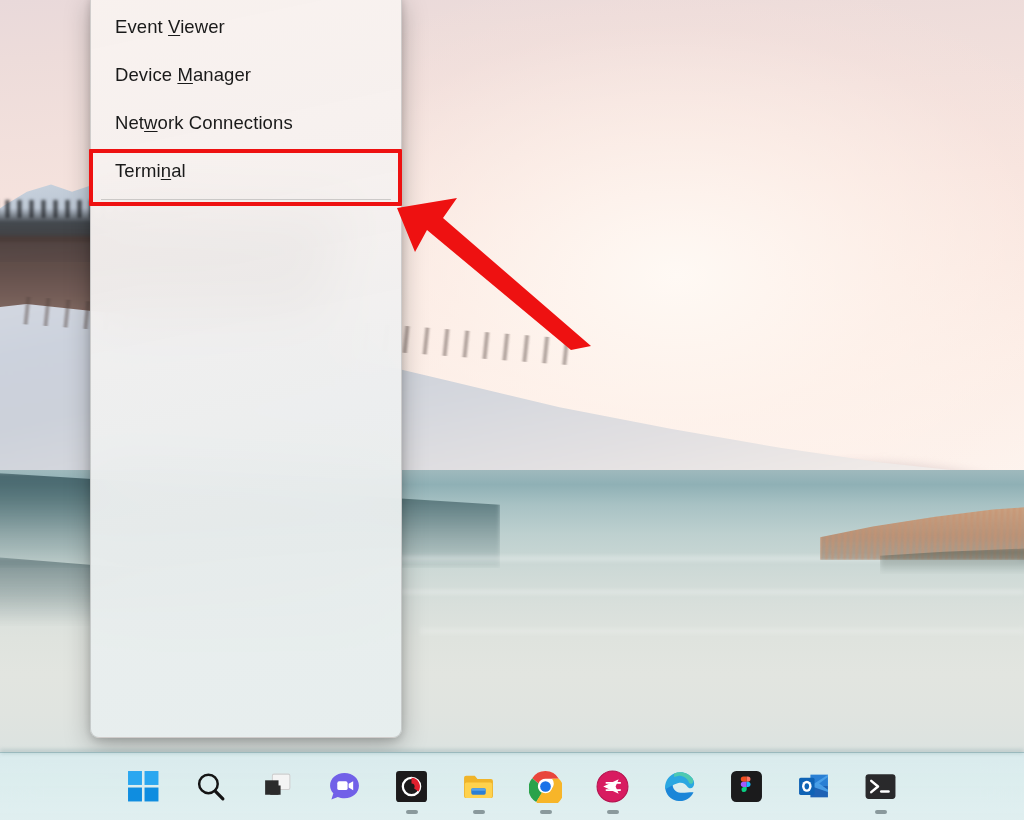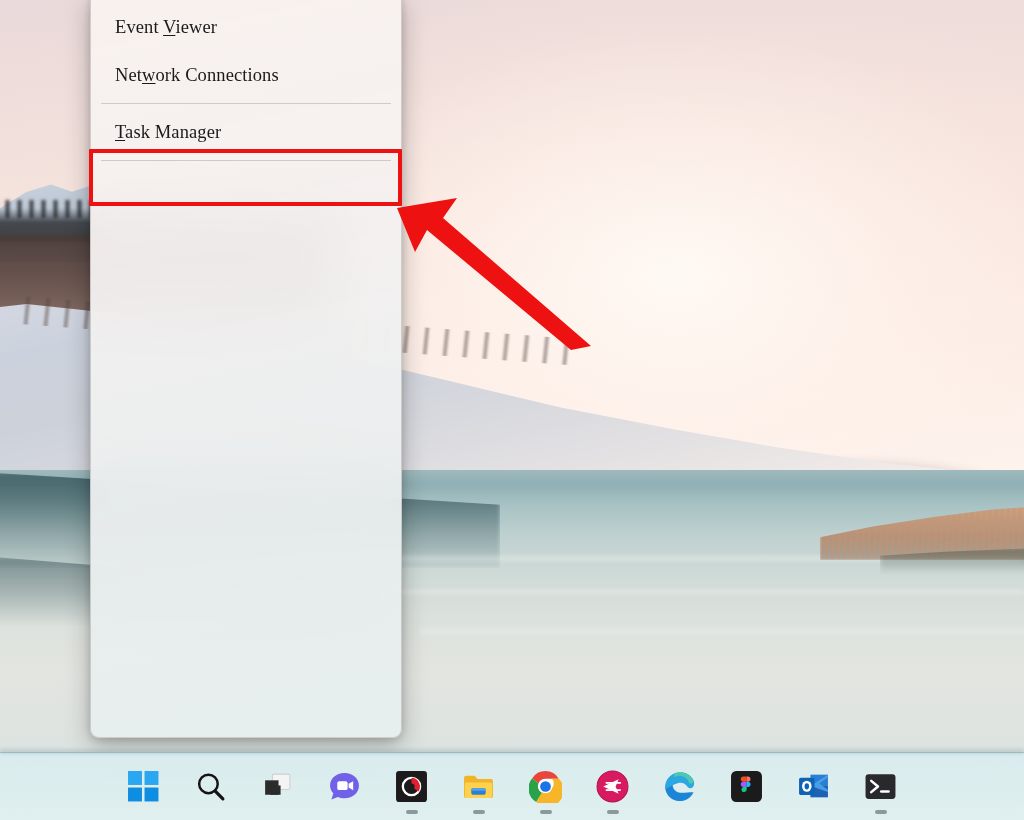--- a/index.html
+++ b/index.html
@@ -191,21 +191,20 @@
     position: relative;
     display: flex;
     align-items: center;
     height: 48px;
     padding: 0 14px 0 24px;
     font-size: 18.5px;
     color: #1a1a1a;
     letter-spacing: 0.1px;
     cursor: default;
     white-space: nowrap;
-    font-family: Liberation Serif, serif;
   }
   .menu-item .mi-label { flex: 1 1 auto; }
   .menu-item .mi-label u { text-decoration: underline; text-underline-offset: 2px; }
   .menu-sep {
     height: 1px;
     margin: 4px 10px;
     background: rgba(140,140,140,0.38);
   }
   .chev {
     font-size: 15px;
@@ -295,30 +294,33 @@
     <div class="wp-reeds-shadow"></div>
   </div>
 
   <div id="winx-menu">
 
     <div class="menu-group">
       <div class="menu-item">
         <span class="mi-label">Event <u>V</u>iewer</span>
       </div>
       <div class="menu-item">
+        <span class="mi-label">Device <u>M</u>anager</span>
+      </div>
+      <div class="menu-item">
         <span class="mi-label">Net<u>w</u>ork Connections</span>
       </div>
+      <div class="menu-item">
+        <span class="mi-label">Termi<u>n</u>al</span>
+      </div>
     </div>
 
     <div class="menu-sep"></div>
 
     <div class="menu-group">
-      <div class="menu-item">
-        <span class="mi-label"><u>T</u>ask Manager</span>
-      </div>
     </div>
 
     <div class="menu-sep"></div>
 
   </div>
 
   <div id="highlight-box"></div>
 
   <svg id="red-arrow" viewBox="0 0 200 160">
     <polygon points="2,18 62,8 48,28 196,156 176,160 32,40 20,62" fill="#ee1111"></polygon>

